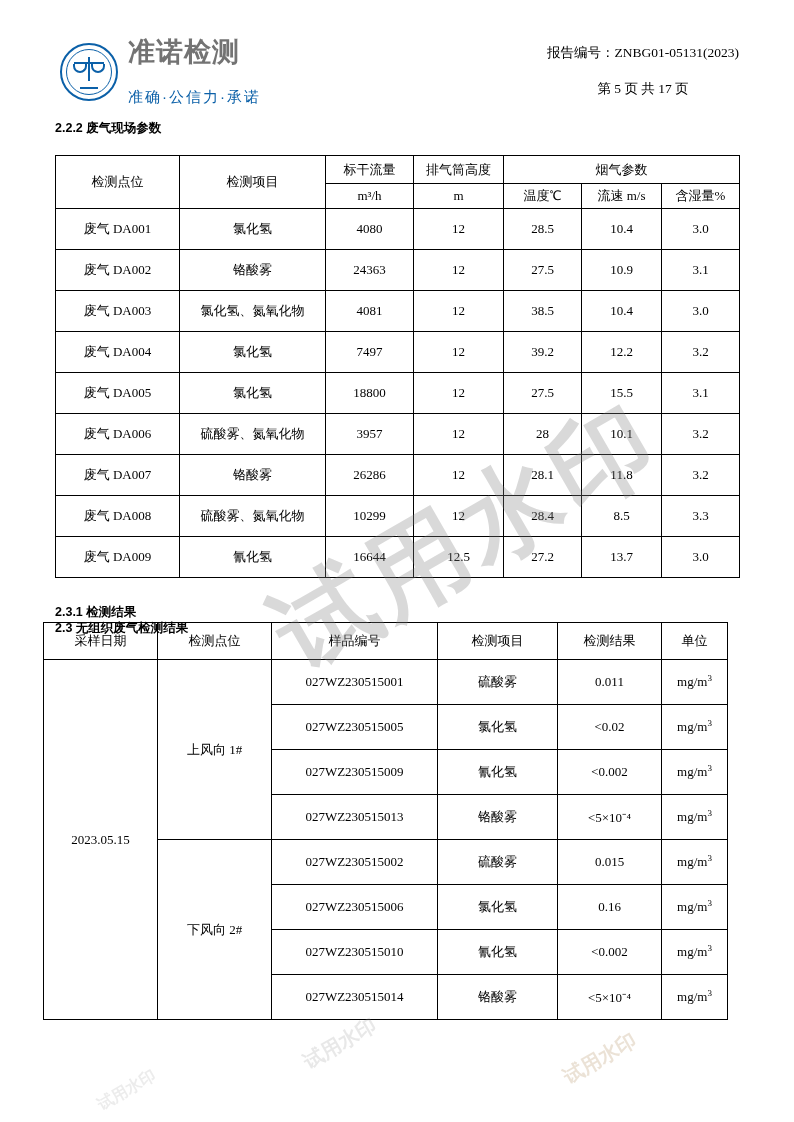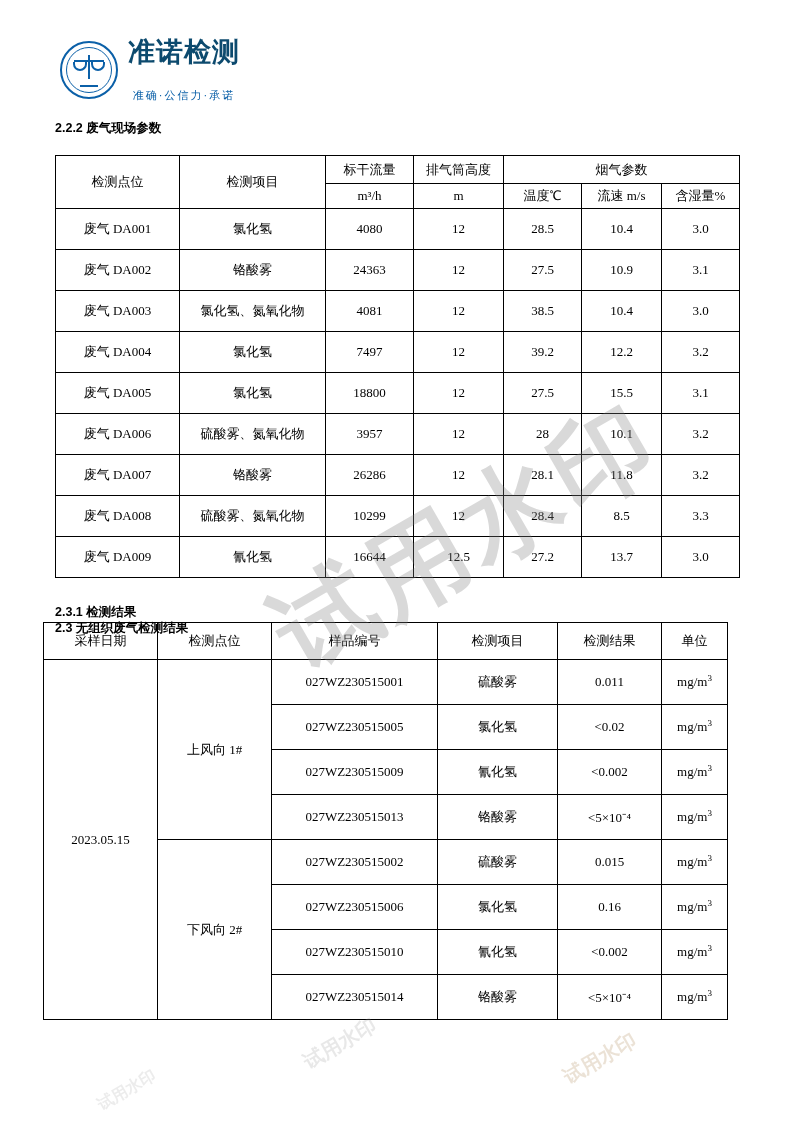--- a/index.html
+++ b/index.html
@@ -101,31 +101,30 @@
     height: 2px;
     background: #0b60a8;
   }
   .logo-text {
     margin-left: 10px;
   }
   .logo-title {
     font-family: "Liberation Sans", sans-serif;
     font-weight: bold;
     font-size: 27px;
-    color: #0c4a6e;
+    color: #737373;
     letter-spacing: 1px;
     line-height: 1.1;
   }
   .logo-sub {
     font-family: "Liberation Sans", sans-serif;
-    font-size: 11px;
+    font-size: 15px;
     color: #0b60a8;
     letter-spacing: 2px;
     margin-top: 20px;
-    text-align: center;
   }
   .report-meta {
     position: absolute;
     right: 0;
     top: 6px;
     text-align: left;
     font-size: 13.5px;
   }
   .report-no {
     white-space: nowrap;
@@ -235,20 +234,24 @@
           <div class="bar"></div>
           <div class="pan-l"></div>
           <div class="pan-r"></div>
         </div>
         <div class="base"></div>
       </div>
       <div class="logo-text">
         <div class="logo-title">准诺检测</div>
         <div class="logo-sub">准确·公信力·承诺</div>
       </div>
+    </div>
+    <div class="report-meta">
+      <div class="report-no"><span>报告编号：</span><span>ZNBG01-05131(2023)</span></div>
+      <div class="page-no">第 5 页 共 17 页</div>
     </div>
   </div>
 
   <div class="sec-title" id="sec-221">2.2.2 废气现场参数</div>
 
   <table id="tbl-stack">
     <colgroup>
       <col style="width:124px">
       <col style="width:146px">
       <col style="width:88px">

